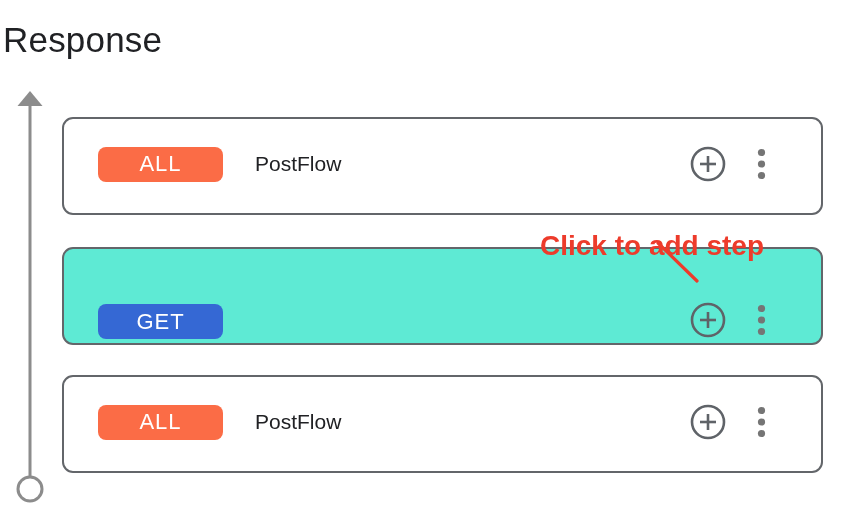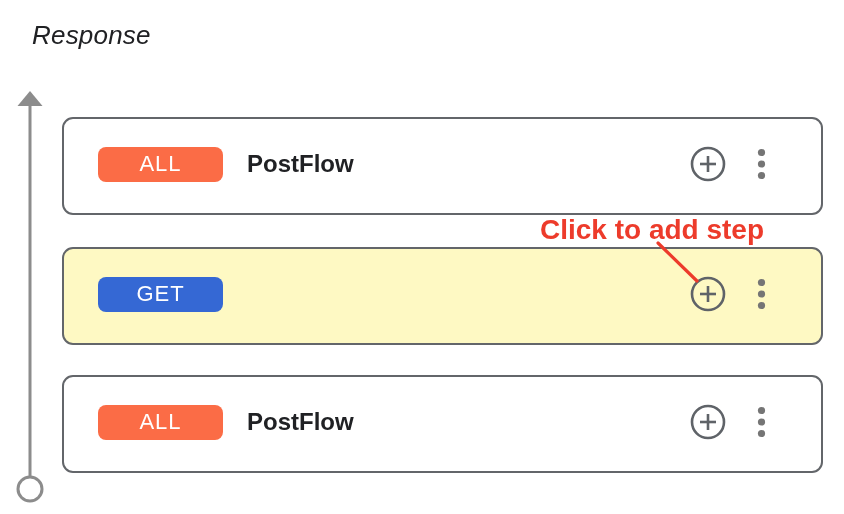--- a/index.html
+++ b/index.html
@@ -2,56 +2,56 @@
 <html><head>
 <meta charset="utf-8">
 <style>
   * { margin: 0; padding: 0; box-sizing: border-box; }
   html, body { width: 844px; height: 514px; background: #ffffff; }
   body { font-family: "Liberation Sans", sans-serif; position: relative; overflow: hidden; }
 
   .stage { position: absolute; inset: 0; }
 
   .panel-title {
-    position: absolute; left: 32px; top: 20px;
-    font-size: 26px; font-weight: 400; color: #202124; letter-spacing: 0.2px; font-style: italic;
+    position: absolute; left: 3px; top: 20px;
+    font-size: 35px; font-weight: 400; color: #202124; letter-spacing: 0.2px;
   }
 
   .flow-axis { position: absolute; left: 8px; top: 85px; }
 
   .card {
     position: absolute; left: 62px; width: 761px; height: 98px;
     border: 2px solid #63666A; border-radius: 11px; background: #ffffff;
     display: flex; align-items: center; padding: 0 54px 4px 34px;
   }
-  .card.highlighted { background: #fef9c3; }
+  .card.highlighted { background: #5eead4; align-items: flex-end; }
   .card-1 { top: 117px; }
   .card-2 { top: 247px; }
   .card-3 { top: 375px; }
 
   .badge {
     width: 125px; height: 35px; border-radius: 8px; flex: 0 0 auto;
     display: flex; align-items: center; justify-content: center;
     color: #ffffff; font-size: 22px; font-weight: 500; letter-spacing: 1px;
   }
   .card-name {
-    margin-left: 24px; font-size: 24px; font-weight: 700; color: #202124;
+    margin-left: 32px; font-size: 21px; font-weight: 400; color: #202124;
     white-space: nowrap;
   }
   .spacer { flex: 1 1 auto; }
 
   .icon-btn {
     background: none; border: none; padding: 0; cursor: pointer;
     display: flex; align-items: center; justify-content: center; flex: 0 0 auto;
   }
   .add-btn { width: 38px; height: 38px; margin-right: 28px; }
   .menu-btn { width: 12px; height: 38px; }
 
   .annotation-label {
-    position: absolute; left: 540px; top: 216px;
+    position: absolute; left: 540px; top: 232px;
     font-size: 28px; font-weight: 700; line-height: 28px;
     white-space: nowrap;
   }
   .annotation-line { position: absolute; left: 652px; top: 238px; }
 </style>
 </head>
 <body>
 
 <div class="stage">
 

